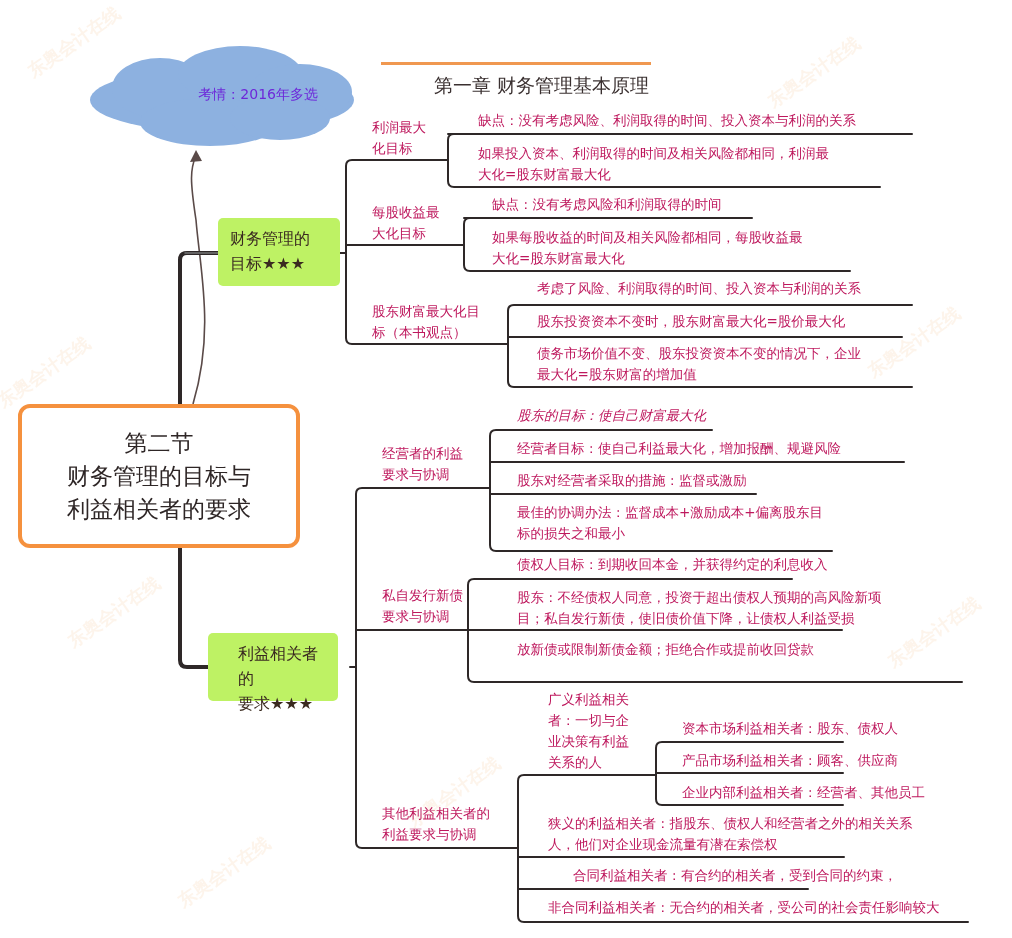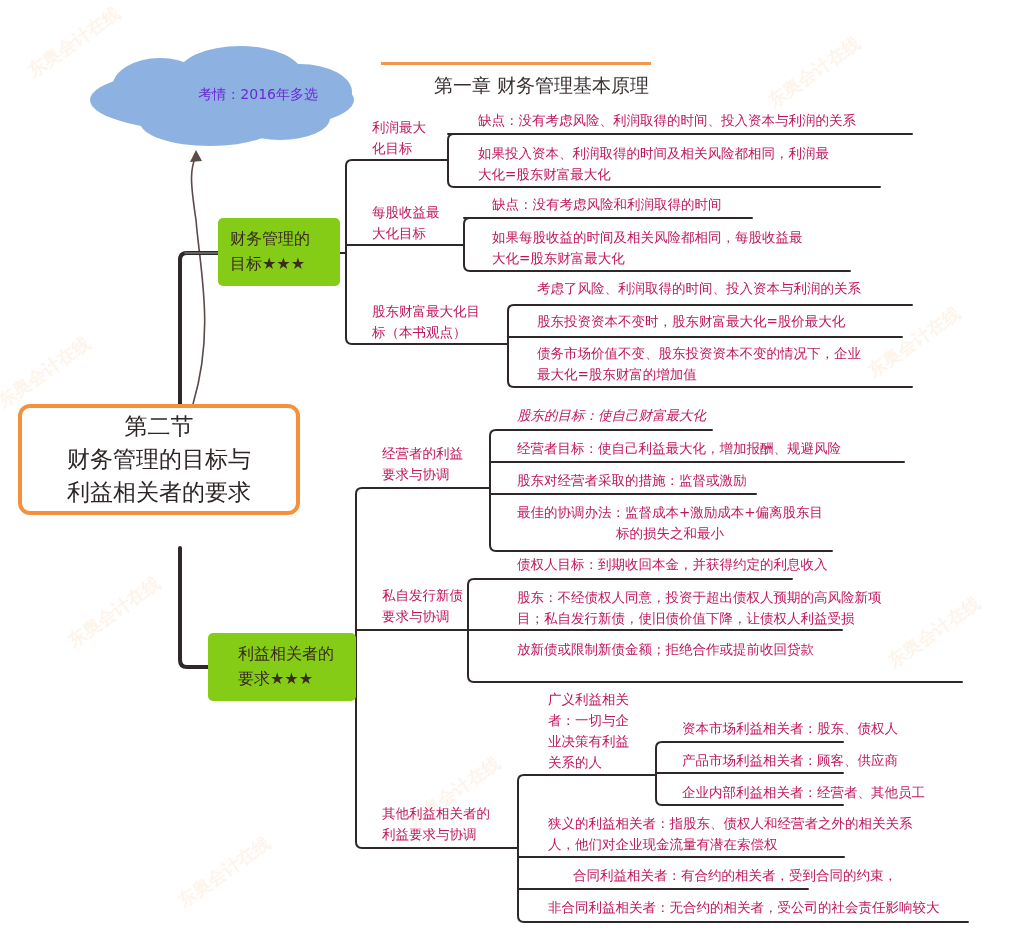--- a/index.html
+++ b/index.html
@@ -3,25 +3,25 @@
   <meta charset="utf-8">
   <style>
     html, body { margin:0; padding:0; }
     body { width:1012px; height:938px; position:relative; background:#ffffff; overflow:hidden;
            font-family:"DejaVu Sans","Liberation Sans",sans-serif; color:#3a3030; }
     .abs { position:absolute; }
     svg.lines { position:absolute; left:0; top:0; width:1012px; height:938px; pointer-events:none; }
     .title { left:383px; top:26px; width:266px; text-align:right; font-size:19px; color:#3a3030;margin-top:47px; }
     .title-underline { left:381px; top:62px; width:270px; height:3px; background:#f09850; }
     .cloud-text { left:118px; top:86px; width:200px; text-align:right; font-size:14px; color:#6d28d9; }
-    .root { left:18px; top:404px; width:282px; height:111px; border:4px solid #f5913e; border-radius:12px;
+    .root { left:18px; top:404px; width:282px; height:144px; border:4px solid #f5913e; border-radius:12px;
             background:#fff; box-sizing:border-box; display:flex; align-items:center; justify-content:center;
             text-align:center; font-size:23px; line-height:33px; color:#2e2626; }
     .root div { white-space:nowrap; }
-    .l1 { background:#84cc16; border-radius:5px; box-sizing:border-box; padding:8px 12px; font-size:16px;
+    .l1 { background:#bef264; border-radius:5px; box-sizing:border-box; padding:8px 12px; font-size:16px;
           line-height:25px; color:#3a2a20; }
     .lbl { font-size:13.5px; line-height:21px; color:#be185d; white-space:nowrap; }
     .wm { position:absolute; font-size:18px; color:rgba(240,150,60,0.10); transform:rotate(-35deg);
           font-weight:bold; white-space:nowrap; pointer-events:none; }
   </style>
 </head>
 <body>
 
 <div class="wm" style="left:20px;top:30px;">东奥会计在线</div>
 <div class="wm" style="left:-10px;top:360px;">东奥会计在线</div>
@@ -105,21 +105,21 @@
     <div>第二节</div>
     <div>财务管理的目标与</div>
     <div>利益相关者的要求</div>
   </div>
 </div>
 
 <div class="abs l1" style="left:218px;top:218px;width:122px;height:68px;">
   <div>财务管理的</div>
   <div>目标★★★</div>
 </div>
-<div class="abs l1" style="left:208px;top:633px;width:148px;height:68px;padding-left:30px;">
+<div class="abs l1" style="left:208px;top:633px;width:130px;height:68px;padding-left:30px;">
   <div>利益相关者的</div>
   <div>要求★★★</div>
 </div>
 
 <div class="abs lbl" style="left:372px;top:117px;">
   <div>利润最大</div>
   <div>化目标</div>
 </div>
 <div class="abs lbl" style="left:372px;top:202px;">
   <div>每股收益最</div>
@@ -170,21 +170,21 @@
 
 <div class="abs lbl" style="left:517px;top:405px;font-style:italic;">
     <div>股东的目标：使自己财富最大化</div>
   </div>
 <div class="abs lbl" style="left:517px;top:438px;">
     <div>经营者目标：使自己利益最大化，增加报酬、规避风险</div>
   </div>
 <div class="abs lbl" style="left:517px;top:470px;">
     <div>股东对经营者采取的措施：监督或激励</div>
   </div>
-<div class="abs lbl" style="left:517px;top:502px;text-align:center;">
+<div class="abs lbl" style="left:517px;top:502px;">
   <div>最佳的协调办法：监督成本+激励成本+偏离股东目</div>
   <div>标的损失之和最小</div>
 </div>
 
 <div class="abs lbl" style="left:517px;top:554px;">
     <div>债权人目标：到期收回本金，并获得约定的利息收入</div>
   </div>
 <div class="abs lbl" style="left:517px;top:587px;">
   <div>股东：不经债权人同意，投资于超出债权人预期的高风险新项</div>
   <div>目；私自发行新债，使旧债价值下降，让债权人利益受损</div>

